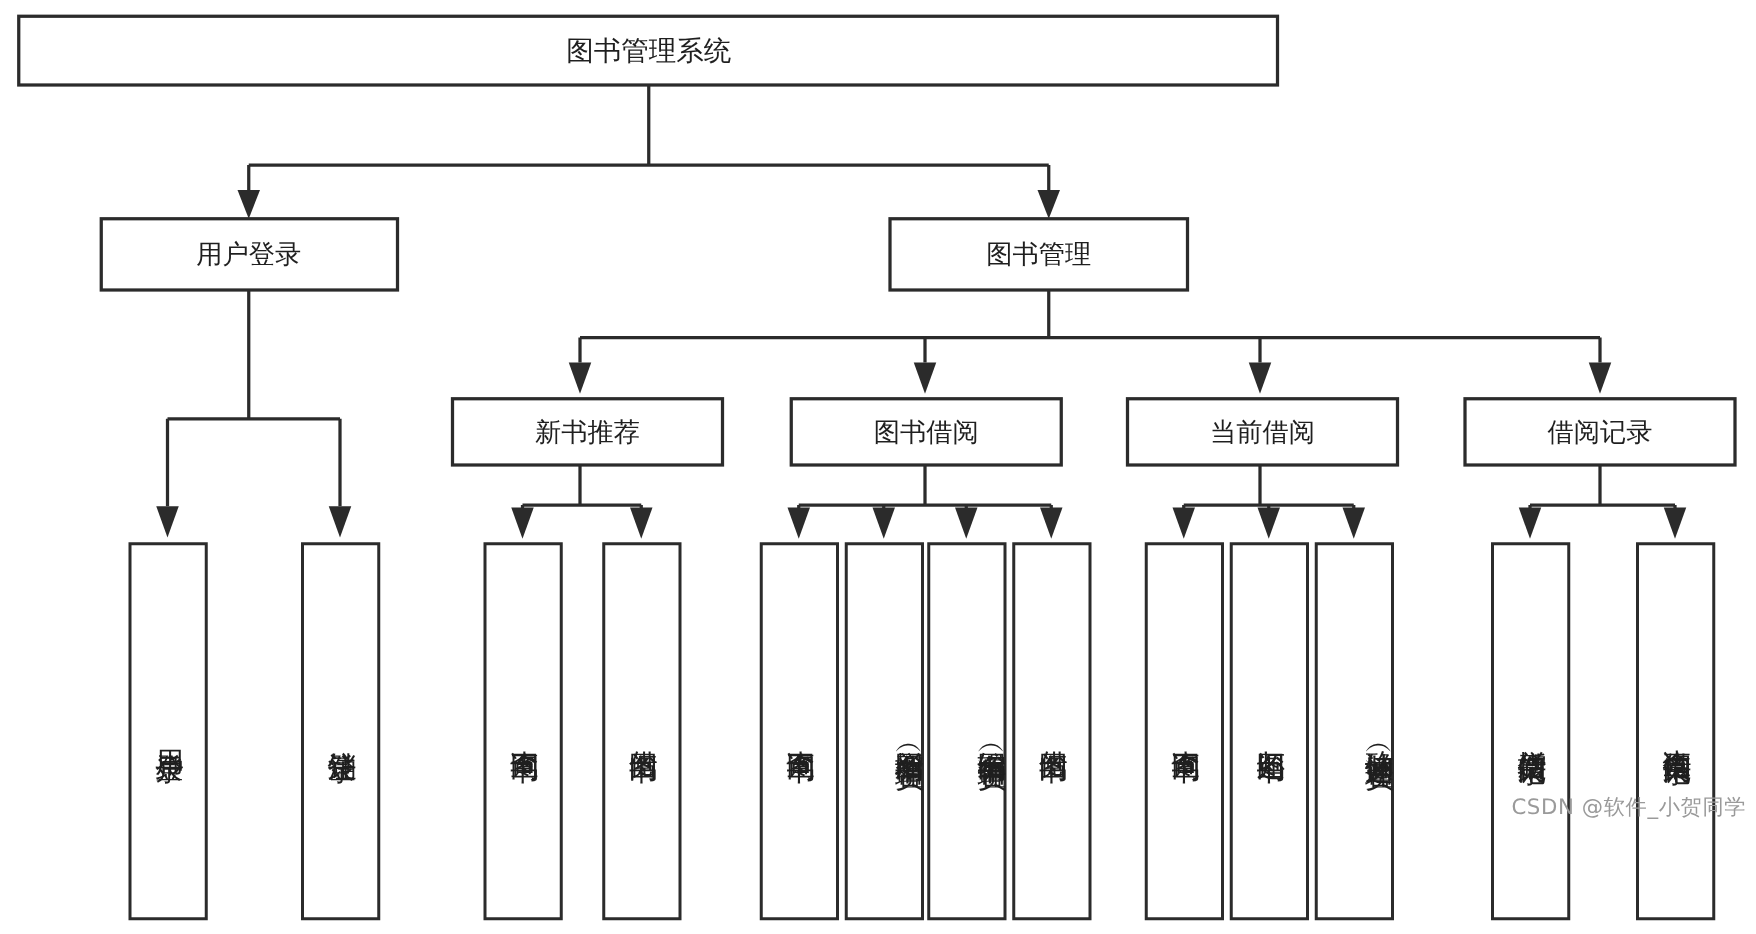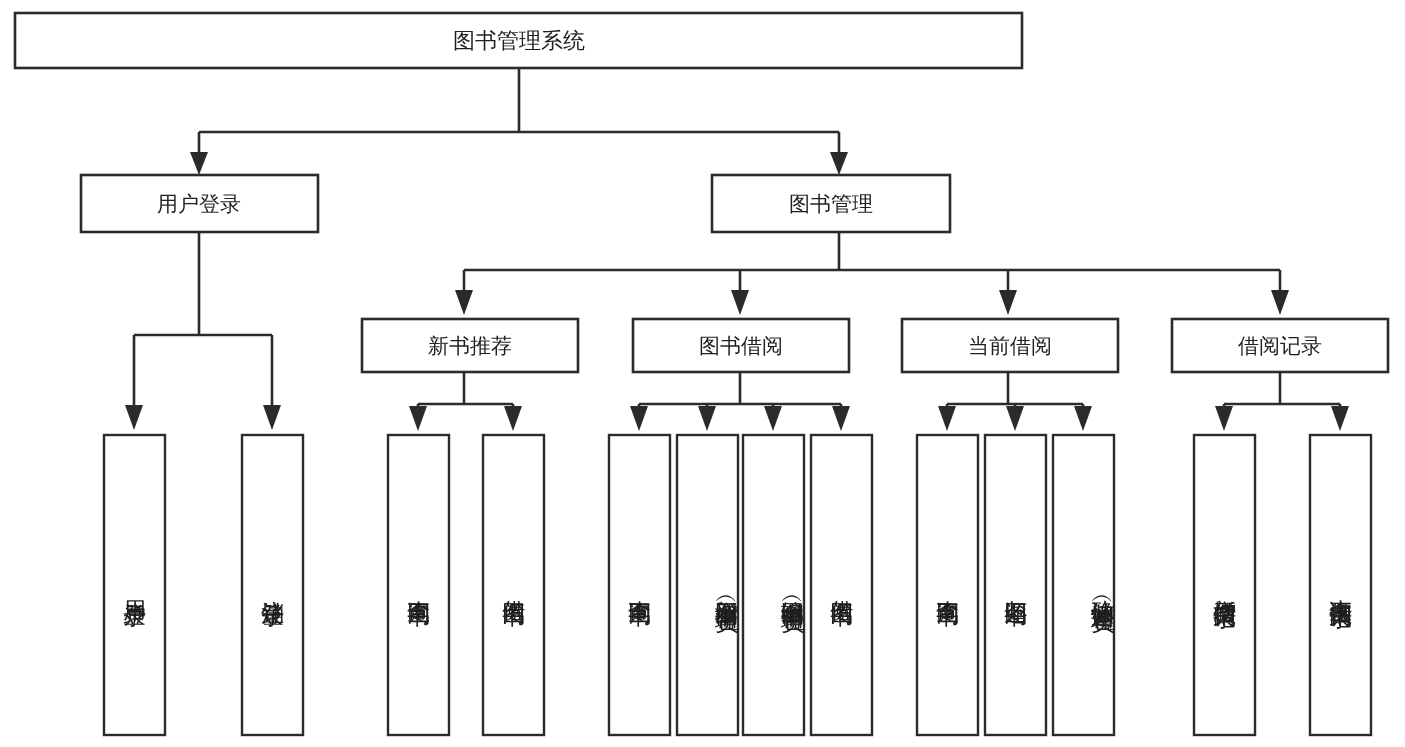--- a/index.html
+++ b/index.html
@@ -209,13 +209,14 @@
   <div class="vtext" style="left:743px; top:435px; width:61px; height:300px; align-items:flex-start; padding-top:8px; box-sizing:border-box;">编辑图书（管理员）</div>
   <div class="vtext" style="left:811px; top:435px; width:61px; height:300px;">借阅图书</div>
 
   <div class="vtext" style="left:917px; top:435px; width:61px; height:300px;">查询图书</div>
   <div class="vtext" style="left:985px; top:435px; width:61px; height:300px;">归还图书</div>
   <div class="vtext" style="left:1053px; top:435px; width:61px; height:300px; align-items:flex-start; padding-top:8px; box-sizing:border-box;">确认归还（管理员）</div>
 
   <div class="vtext" style="left:1194px; top:435px; width:61px; height:300px;">新增借阅记录</div>
   <div class="vtext" style="left:1310px; top:435px; width:61px; height:300px;">查询借阅记录</div>
 
+  <div class="watermark">CSDN @软件_小贺同学</div>
 </div>
 
 </body></html>

